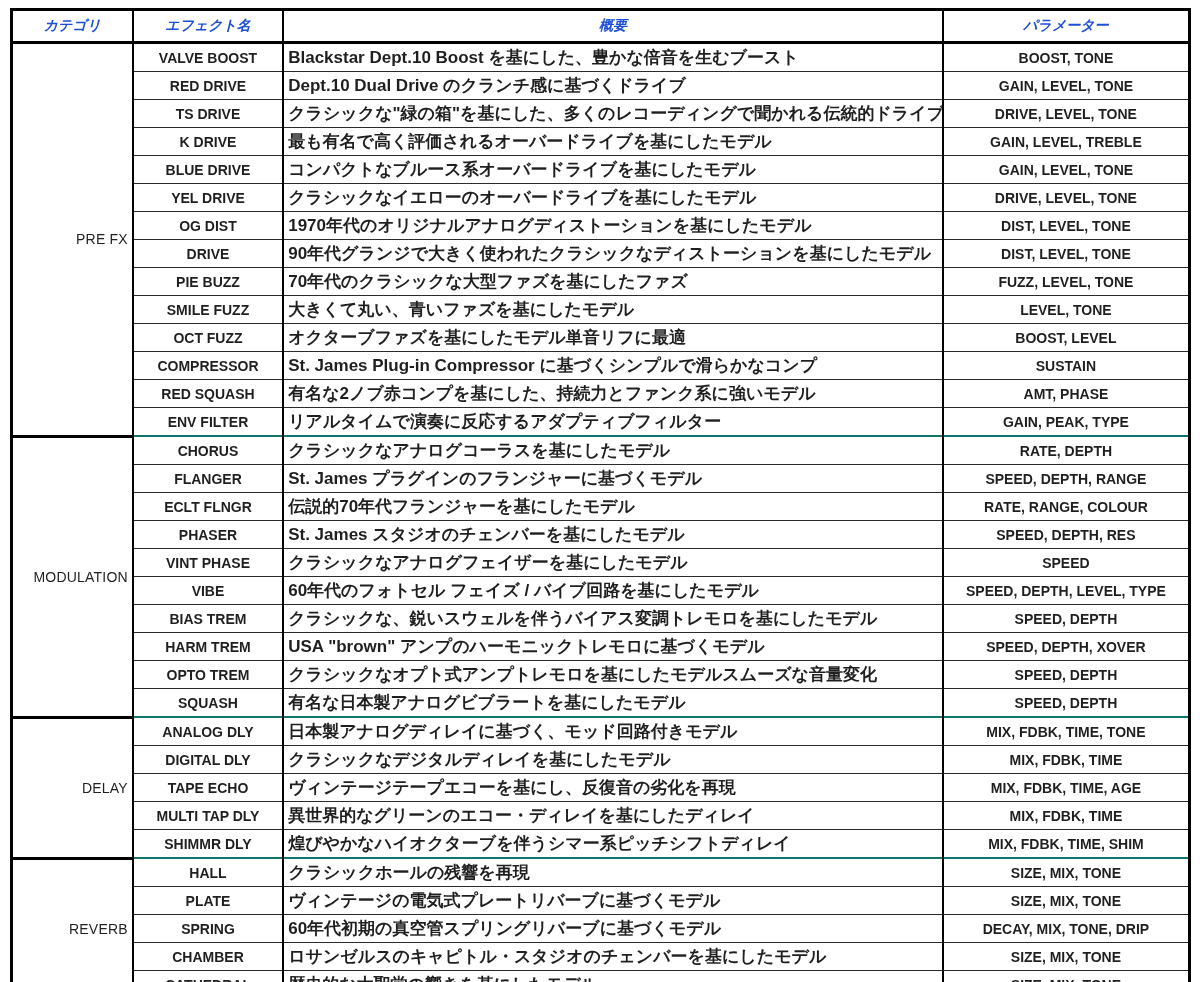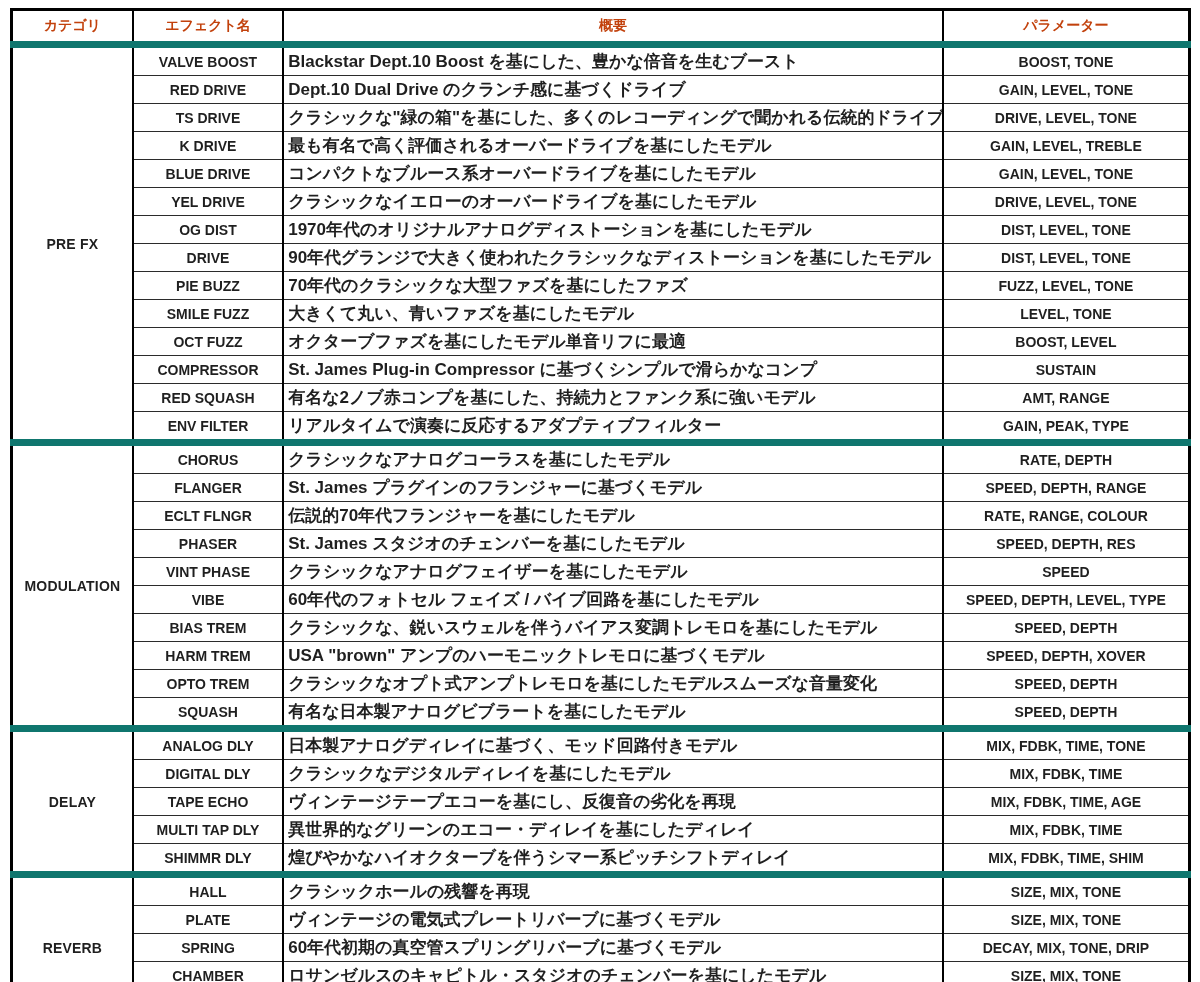--- a/index.html
+++ b/index.html
@@ -29,51 +29,52 @@
   table.fx col.c-cat  { width: 121px; }
   table.fx col.c-name { width: 150px; }
   table.fx col.c-desc { width: 658px; }
   table.fx col.c-par  { width: 246px; }
 
   table.fx th {
     border: 2px solid #000000;
     border-bottom: 3px solid #000000;
     font-size: 14px;
     font-weight: 700;
-    color: #c2410c;
+    color: #1d4ed8;
     text-align: center;
     padding: 4px 2px;
     height: 22px;
     background: #ffffff;
+    font-style: italic;
   }
   table.fx td {
     border-left: 2px solid #000000;
     border-right: 2px solid #000000;
     border-top: 1px solid #2b2b2b;
     border-bottom: 1px solid #2b2b2b;
     font-size: 14px;
     font-weight: 600;
     color: #1f1f1f;
     padding: 2px 4px;
     background: #ffffff;
     overflow: hidden;
     white-space: nowrap;
   }
   table.fx td.cat {
-    text-align: center;
+    text-align: right;
     vertical-align: middle;
-    font-weight: 700;
+    font-weight: 400;
     letter-spacing: 0.2px;
     border-top: 3px solid #000000;
     border-bottom: 3px solid #000000;
   }
   table.fx td.name { text-align: center; }
   table.fx td.desc { text-align: left; font-size: 17px; }
   table.fx td.par  { text-align: center; }
-  table.fx tr.cat-start td { border-top: 7px solid #0f766e; }
+  table.fx tr.cat-start td { border-top: 2px solid #0f766e; }
   table.fx tbody tr:last-child td { border-bottom: 3px solid #000000; }
 </style>
 </head>
 <body>
 
 <div class="page">
   <table class="fx">
     <colgroup>
       <col class="c-cat">
         <col class="c-name">
@@ -146,21 +147,21 @@
           <td class="par">BOOST, LEVEL</td>
         </tr>
         <tr>
           <td class="name">COMPRESSOR</td>
           <td class="desc">St. James Plug-in Compressor に基づくシンプルで滑らかなコンプ</td>
           <td class="par">SUSTAIN</td>
         </tr>
         <tr>
           <td class="name">RED SQUASH</td>
           <td class="desc">有名な2ノブ赤コンプを基にした、持続力とファンク系に強いモデル</td>
-          <td class="par">AMT, RANGE</td>
+          <td class="par">AMT, PHASE</td>
         </tr>
         <tr>
           <td class="name">ENV FILTER</td>
           <td class="desc">リアルタイムで演奏に反応するアダプティブフィルター</td>
           <td class="par">GAIN, PEAK, TYPE</td>
         </tr>
         <tr class="cat-start">
           <td rowspan="10" class="cat">MODULATION</td>
           <td class="name">CHORUS</td>
           <td class="desc">クラシックなアナログコーラスを基にしたモデル</td>

